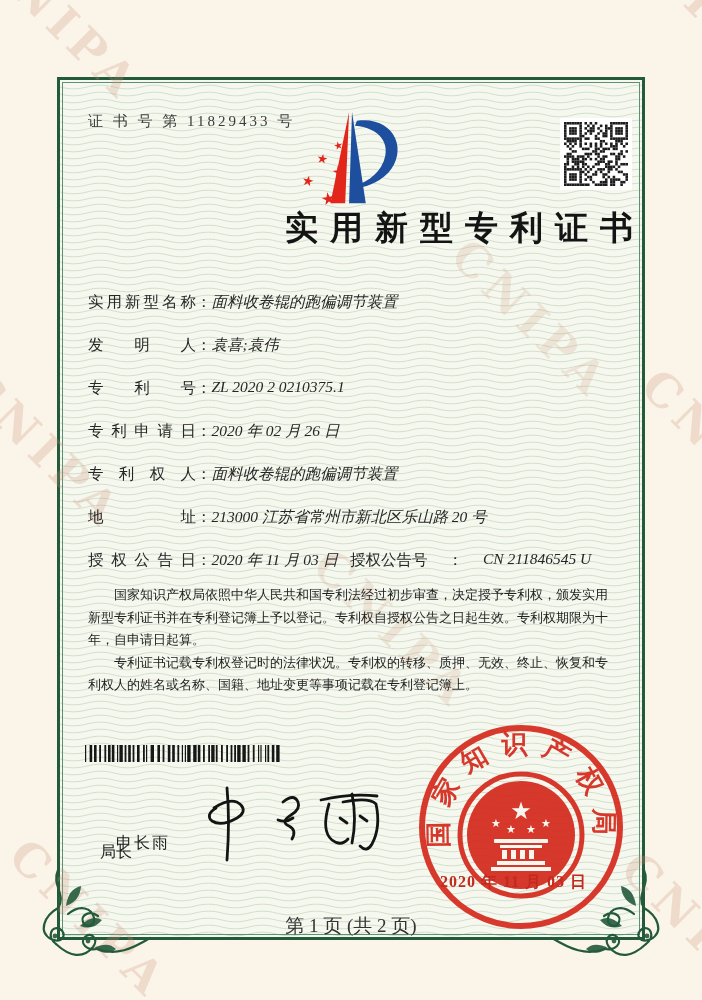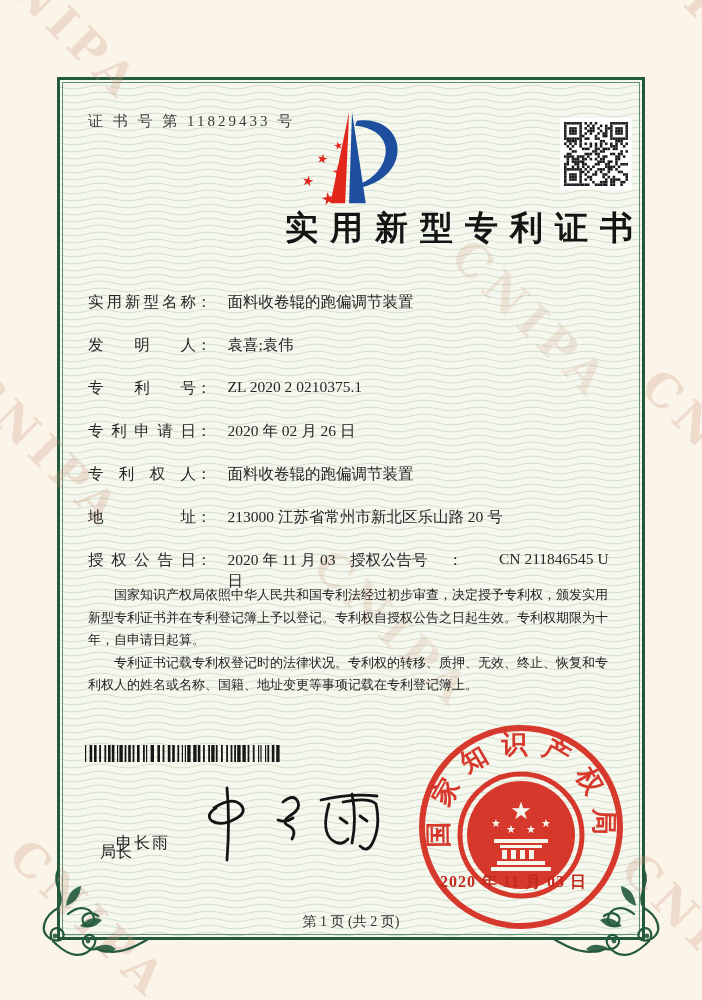--- a/index.html
+++ b/index.html
@@ -46,36 +46,36 @@
     left:57px;top:206px;width:588px;text-align:right;
     font-size:33px;font-weight:bold;letter-spacing:12px;color:#141414;
     text-indent:12px;
   }
   .fields{left:88px;top:292px;width:530px;font-size:15.5px;color:#262626;}
   .frow{height:43px;display:flex;align-items:flex-start;}
   .flabel{
     display:inline-block;width:108px;text-align:justify;text-align-last:justify;
     flex:0 0 108px;
   }
-  .fvalue{margin-left:16px;}
+  .fvalue{margin-left:0;font-style:italic;}
   .grant-left{display:flex;width:262px;flex:0 0 262px;}
   .grant-right{display:flex;gap:20px;}
   .grant-right .flabel{width:auto;flex:0 0 auto;text-align-last:auto;}
   .paras{left:88px;top:584px;width:527px;font-size:13px;line-height:22.6px;color:#1e1e1e;}
   .paras p{text-indent:2em;margin:0;}
   .barcode{left:85px;top:745px;}
   .signer-title{left:100px;top:802px;font-family:"Liberation Sans","DejaVu Sans",sans-serif;font-size:16px;color:#222;margin-top:40px;}
   .signer-name{left:116px;top:833px;font-family:"Liberation Sans","DejaVu Sans",sans-serif;font-size:16px;color:#222;letter-spacing:2px;}
   .signature{left:188px;top:782px;}
   .seal{left:415px;top:721px;}
   .seal-date{
     left:440px;top:872px;width:180px;font-size:16px;color:#c22a1e;
     letter-spacing:1px;white-space:nowrap;font-weight:600;
   }
-  .page-no{left:57px;top:913px;width:588px;text-align:center;font-size:14px;color:#333;}
+  .page-no{left:57px;top:913px;width:588px;text-align:center;font-size:19px;color:#333;}
   .footer-note{left:57px;top:951px;width:588px;text-align:center;font-size:15px;letter-spacing:4px;color:#2e2e2e;}
   .corner{z-index:4;}
   .corner.right{transform:scaleX(-1);}
 </style>
 </head>
 <body>
 
 <span class="wm" style="left:-40px;top:-6px">CNIPA</span>
 <span class="wm" style="left:598px;top:-28px">CNIPA</span>
 <span class="wm inner" style="left:430px;top:292px">CNIPA</span>

